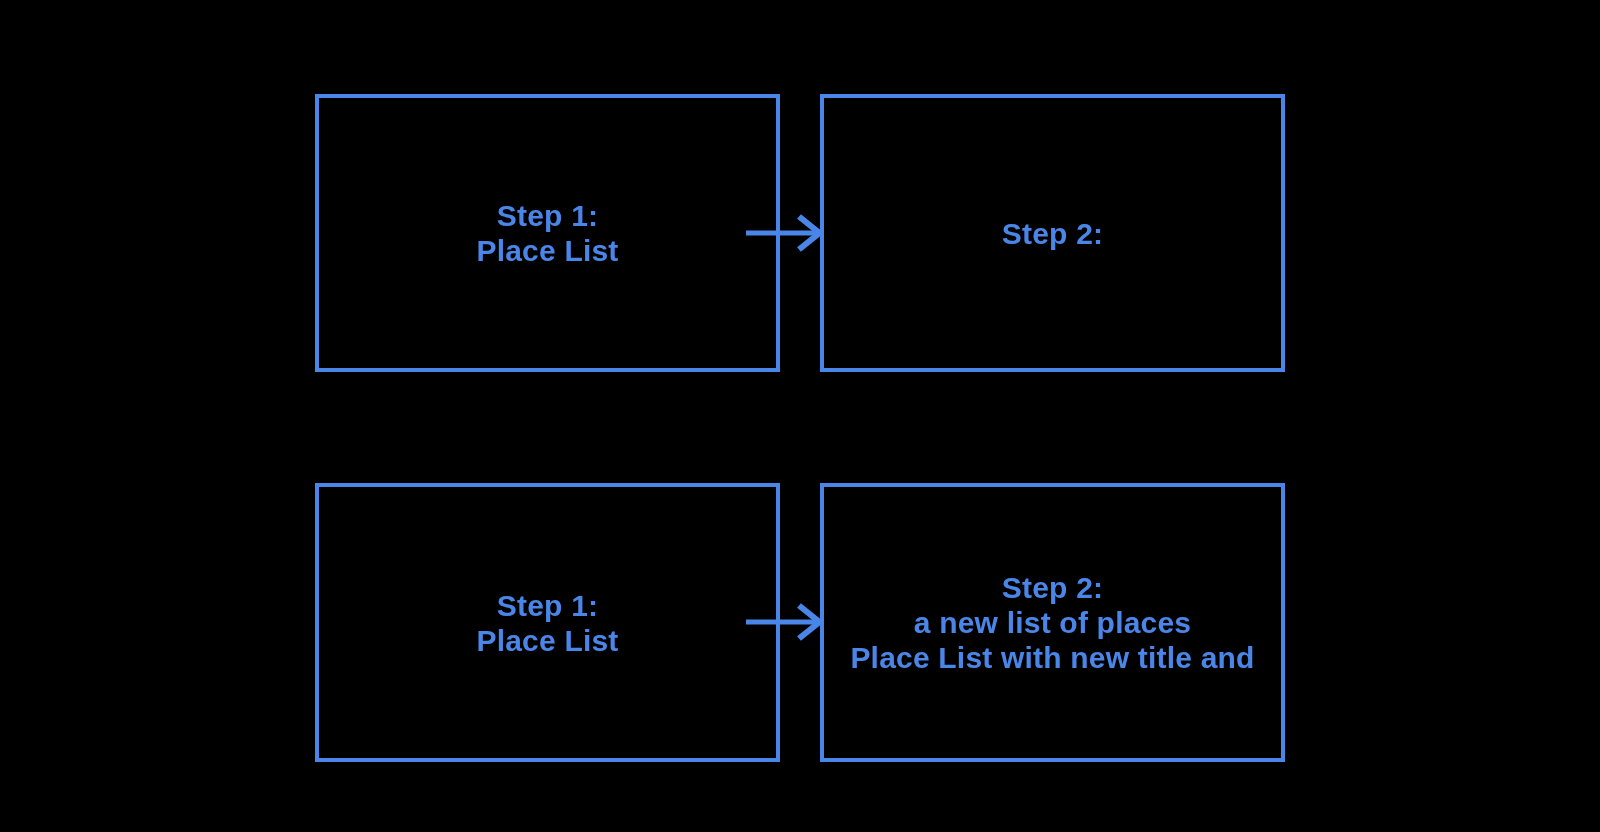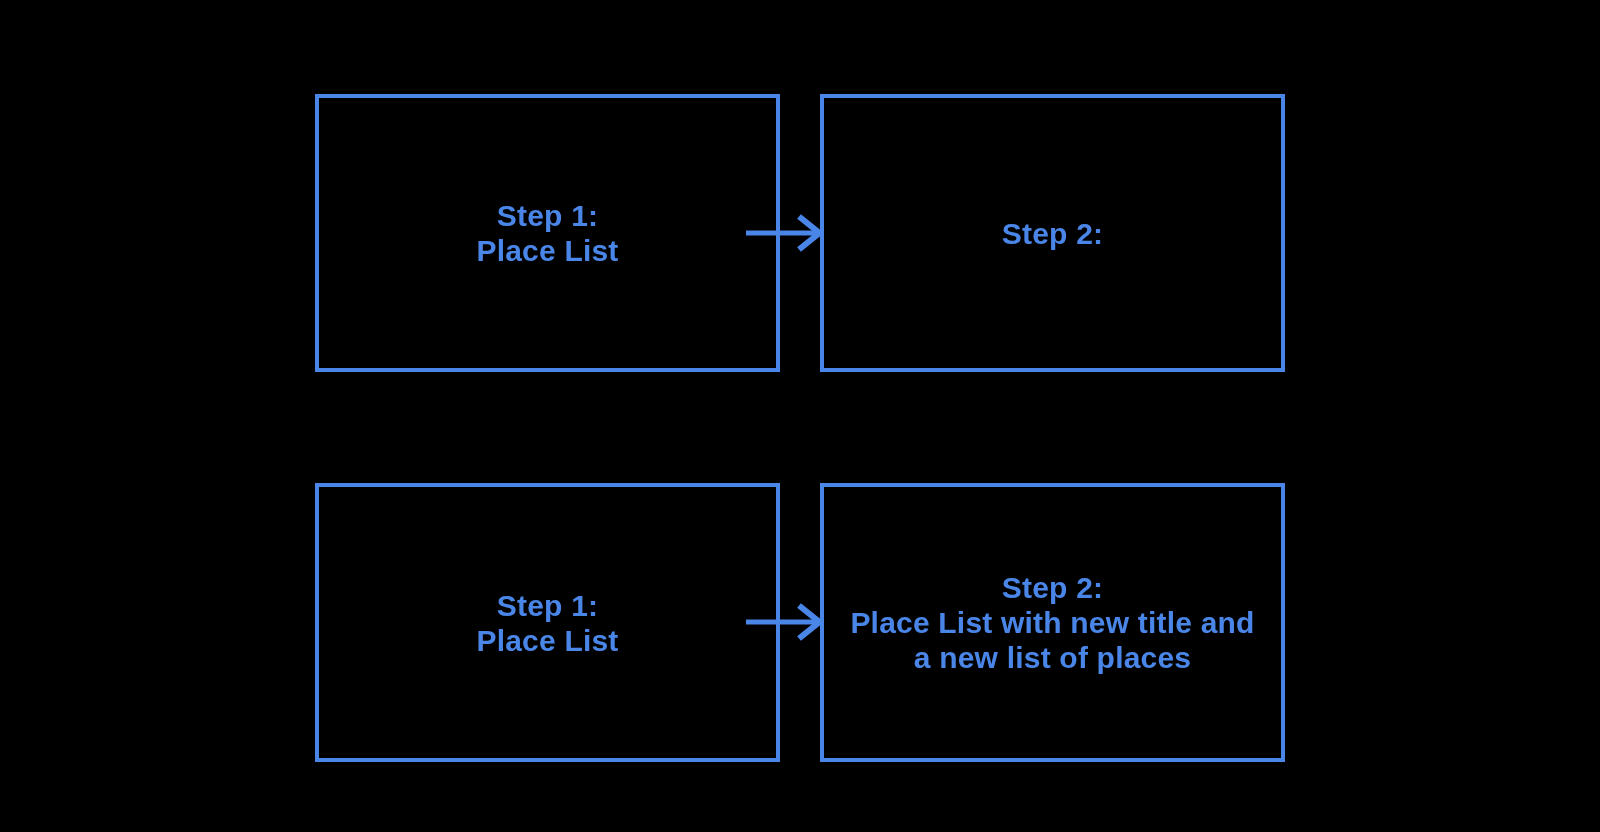--- a/index.html
+++ b/index.html
@@ -69,22 +69,22 @@
   <div class="flow-box box-bottom-left">
     <div class="box-label">
         <div>Step 1:</div>
         <div>Place List</div>
       </div>
   </div>
 
   <div class="flow-box box-bottom-right">
     <div class="box-label">
         <div>Step 2:</div>
+        <div>a new list of places</div>
         <div>Place List with new title and</div>
-        <div>a new list of places</div>
       </div>
   </div>
 
   <svg class="arrow arrow-top" viewBox="0 0 84 56" aria-hidden="true">
     <line x1="6" y1="28" x2="79" y2="28" stroke="currentColor" stroke-width="5"></line>
     <polyline points="59,11.5 79.5,28 59,44.5" fill="none" stroke="currentColor" stroke-width="6"></polyline>
   </svg>
 
   <svg class="arrow arrow-bottom" viewBox="0 0 84 56" aria-hidden="true">
     <line x1="6" y1="28" x2="79" y2="28" stroke="currentColor" stroke-width="5"></line>

